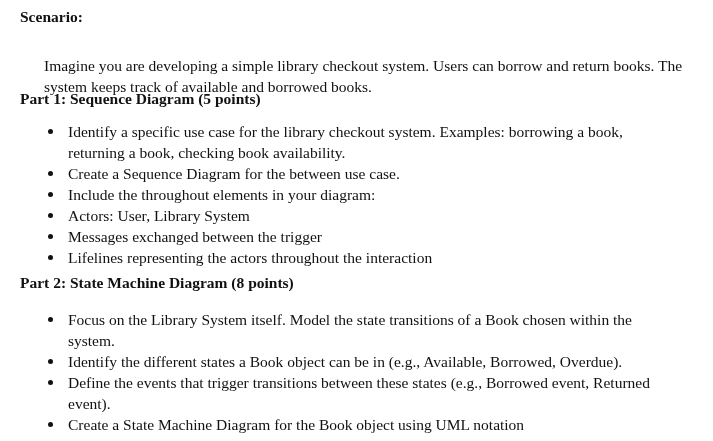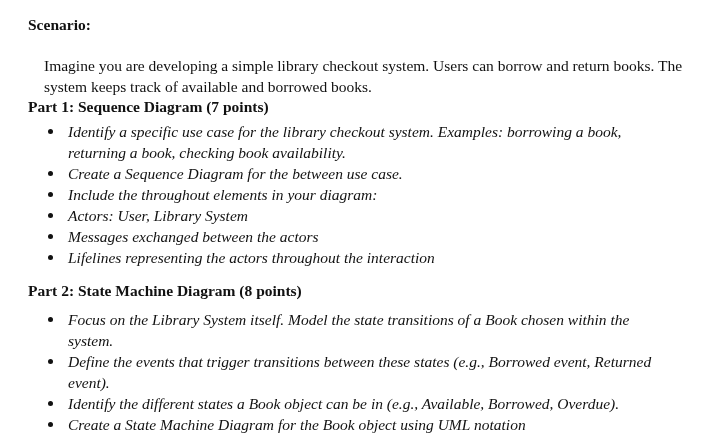--- a/index.html
+++ b/index.html
@@ -18,40 +18,39 @@
     }
     .page {
       position: absolute;
       left: 20px;
       top: 0;
       width: 690px;
     }
     .heading {
       font-weight: bold;
       font-size: 15.5px;
-      margin: 8px;
+      margin: 0;
       position: absolute;
       left: 0;
       white-space: nowrap;
     }
     .para {
       position: absolute;
       left: 8px;
       line-height: 21px;
       margin: 16px;
       width: 680px;
     }
     ul.bullets {
       list-style: none;
       margin: 0;
       padding: 0;
       position: absolute;
       left: 0;
       width: 680px;
-      font-style: italic;
     }
     ul.bullets li {
       position: relative;
       padding-left: 48px;
       line-height: 21px;
     }
     ul.bullets li .dot {
       position: absolute;
       left: 28px;
       top: 8px;
@@ -67,63 +66,63 @@
   </style>
 </head>
 <body>
 
 <div class="page">
 
   <h3 class="heading" style="top:8px;">Scenario:</h3>
 
   <p class="para" style="top:39px;">Imagine you are developing a simple library checkout system. Users can borrow and return books. The system keeps track of available and borrowed books.</p>
 
-  <h3 class="heading" style="top:90px;">Part 1: Sequence Diagram (7 points)</h3>
+  <h3 class="heading" style="top:90px;">Part 1: Sequence Diagram (5 points)</h3>
 
   <ul class="bullets" style="top:121px;">
     <li>
       <span class="dot"></span>
       <span class="txt">Identify a specific use case for the library checkout system. Examples: borrowing a book, returning a book, checking book availability.</span>
     </li>
     <li>
       <span class="dot"></span>
       <span class="txt">Create a Sequence Diagram for the between use case.</span>
     </li>
     <li>
       <span class="dot"></span>
       <span class="txt">Include the throughout elements in your diagram:</span>
     </li>
     <li>
       <span class="dot"></span>
       <span class="txt">Actors: User, Library System</span>
     </li>
     <li>
       <span class="dot"></span>
-      <span class="txt">Messages exchanged between the actors</span>
+      <span class="txt">Messages exchanged between the trigger</span>
     </li>
     <li>
       <span class="dot"></span>
       <span class="txt">Lifelines representing the actors throughout the interaction</span>
     </li>
   </ul>
 
   <h3 class="heading" style="top:274px;">Part 2: State Machine Diagram (8 points)</h3>
 
   <ul class="bullets" style="top:309px;">
     <li>
       <span class="dot"></span>
       <span class="txt">Focus on the Library System itself. Model the state transitions of a Book chosen within the system.</span>
     </li>
     <li>
       <span class="dot"></span>
-      <span class="txt">Define the events that trigger transitions between these states (e.g., Borrowed event, Returned event).</span>
+      <span class="txt">Identify the different states a Book object can be in (e.g., Available, Borrowed, Overdue).</span>
     </li>
     <li>
       <span class="dot"></span>
-      <span class="txt">Identify the different states a Book object can be in (e.g., Available, Borrowed, Overdue).</span>
+      <span class="txt">Define the events that trigger transitions between these states (e.g., Borrowed event, Returned event).</span>
     </li>
     <li>
       <span class="dot"></span>
       <span class="txt">Create a State Machine Diagram for the Book object using UML notation</span>
     </li>
   </ul>
 
 </div>
 
 </body></html>

